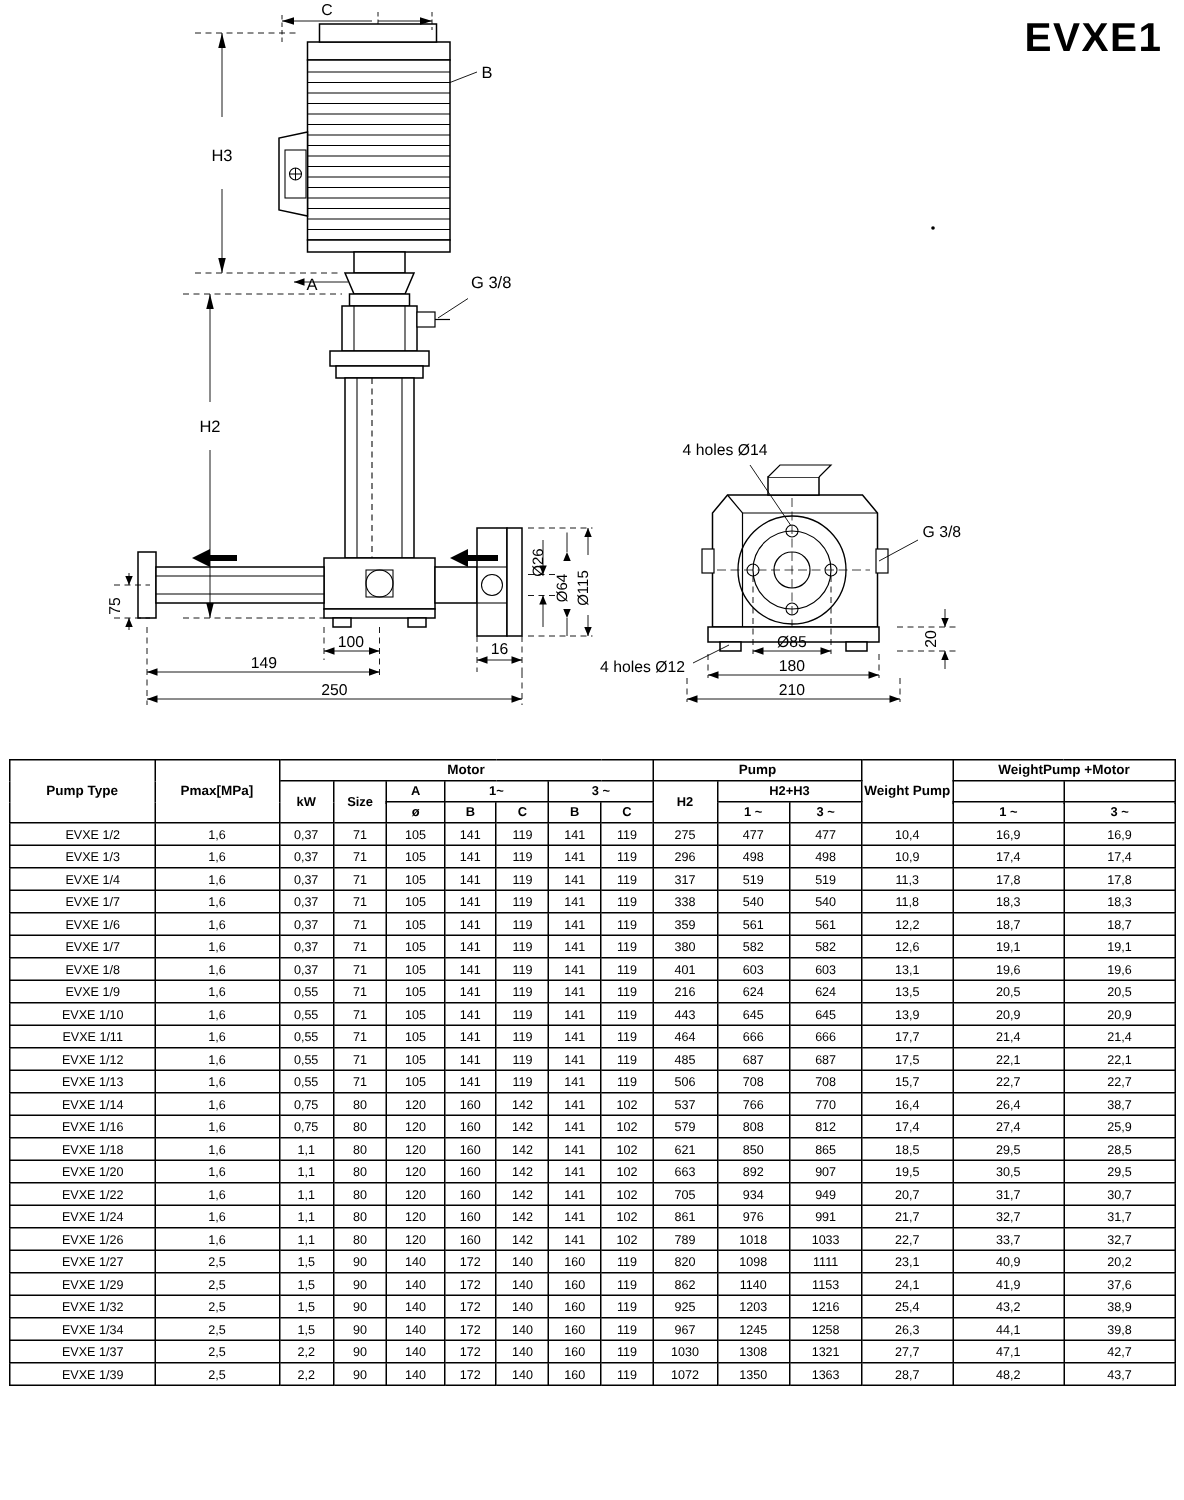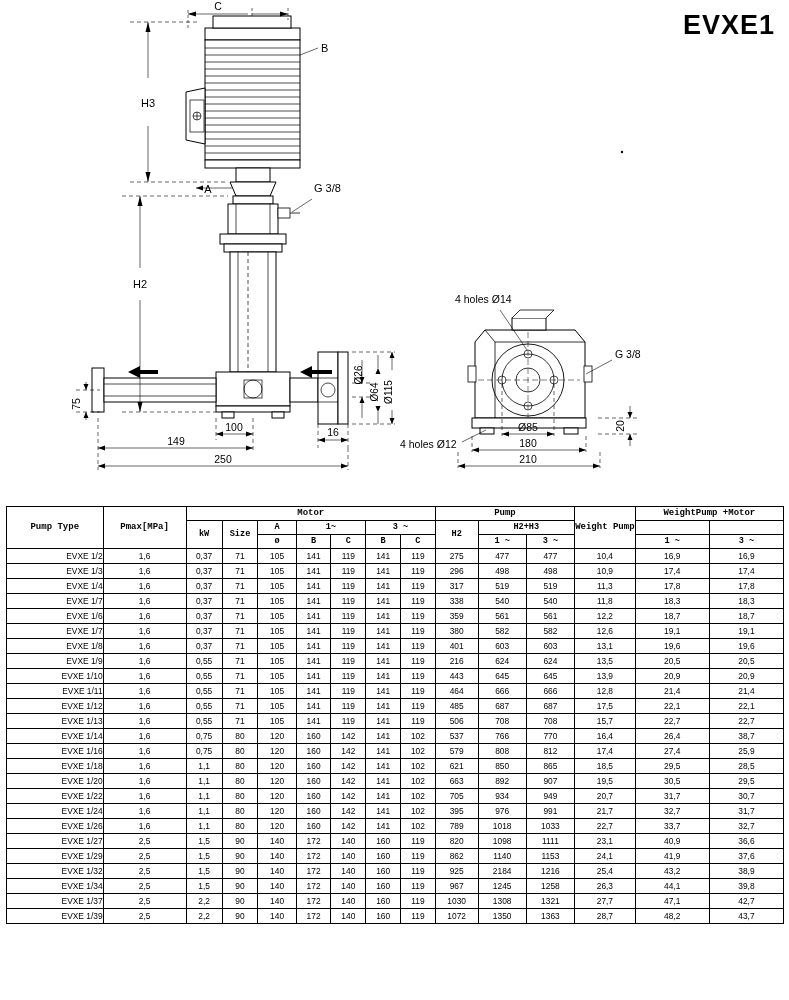--- a/index.html
+++ b/index.html
@@ -10,24 +10,24 @@
   .title{position:absolute;right:14px;top:10px;font-size:27px;font-weight:bold;letter-spacing:1px;font-family:"Liberation Sans",sans-serif;}
 
   
   .drawing{position:absolute;left:0;top:0;width:789px;height:498px;}
   .drawing svg{display:block;}
 
   
   .tablewrap{position:absolute;left:6px;top:506px;width:778px;}
   table.spec{border-collapse:collapse;width:778px;font-size:8.5px;}
   table.spec td,table.spec th{border:1px solid #000;text-align:center;padding:0;height:13px;line-height:13px;font-weight:normal;}
-  table.spec thead td{font-weight:bold;font-size:8.6px;font-family:Liberation Mono, monospace;}
+  table.spec thead td{font-weight:bold;font-size:8.6px;}
   table.spec thead td.big{font-size:9px;}
   table.spec tbody td{height:14px;line-height:14px;font-size:8.4px;}
-  table.spec tbody td.ptype{text-align:right;padding-left:14px;}
+  table.spec tbody td.ptype{text-align:center;padding-left:14px;}
   col.c-type{width:86px}
   col.c-pmax{width:74px}
   col.c-kw{width:32px}
   col.c-size{width:32px}
   col.c-a{width:34px}
   col.c-bc{width:31px}
   col.c-h2{width:38px}
   col.c-h23{width:43px}
   col.c-wp{width:54px}
   col.c-wpm{width:66px}
@@ -544,21 +544,21 @@
             <td>0,55</td>
             <td>71</td>
             <td>105</td>
             <td>141</td>
             <td>119</td>
             <td>141</td>
             <td>119</td>
             <td>464</td>
             <td>666</td>
             <td>666</td>
-            <td>12,8</td>
+            <td>17,7</td>
             <td>21,4</td>
             <td>21,4</td>
           </tr>
           <tr>
             <td class="ptype">EVXE 1/12</td>
             <td>1,6</td>
             <td>0,55</td>
             <td>71</td>
             <td>105</td>
             <td>141</td>
@@ -677,21 +677,21 @@
           <tr>
             <td class="ptype">EVXE 1/24</td>
             <td>1,6</td>
             <td>1,1</td>
             <td>80</td>
             <td>120</td>
             <td>160</td>
             <td>142</td>
             <td>141</td>
             <td>102</td>
-            <td>395</td>
+            <td>861</td>
             <td>976</td>
             <td>991</td>
             <td>21,7</td>
             <td>32,7</td>
             <td>31,7</td>
           </tr>
           <tr>
             <td class="ptype">EVXE 1/26</td>
             <td>1,6</td>
             <td>1,1</td>
@@ -716,21 +716,21 @@
             <td>140</td>
             <td>172</td>
             <td>140</td>
             <td>160</td>
             <td>119</td>
             <td>820</td>
             <td>1098</td>
             <td>1111</td>
             <td>23,1</td>
             <td>40,9</td>
-            <td>36,6</td>
+            <td>20,2</td>
           </tr>
           <tr>
             <td class="ptype">EVXE 1/29</td>
             <td>2,5</td>
             <td>1,5</td>
             <td>90</td>
             <td>140</td>
             <td>172</td>
             <td>140</td>
             <td>160</td>
@@ -746,21 +746,21 @@
             <td class="ptype">EVXE 1/32</td>
             <td>2,5</td>
             <td>1,5</td>
             <td>90</td>
             <td>140</td>
             <td>172</td>
             <td>140</td>
             <td>160</td>
             <td>119</td>
             <td>925</td>
-            <td>2184</td>
+            <td>1203</td>
             <td>1216</td>
             <td>25,4</td>
             <td>43,2</td>
             <td>38,9</td>
           </tr>
           <tr>
             <td class="ptype">EVXE 1/34</td>
             <td>2,5</td>
             <td>1,5</td>
             <td>90</td>

